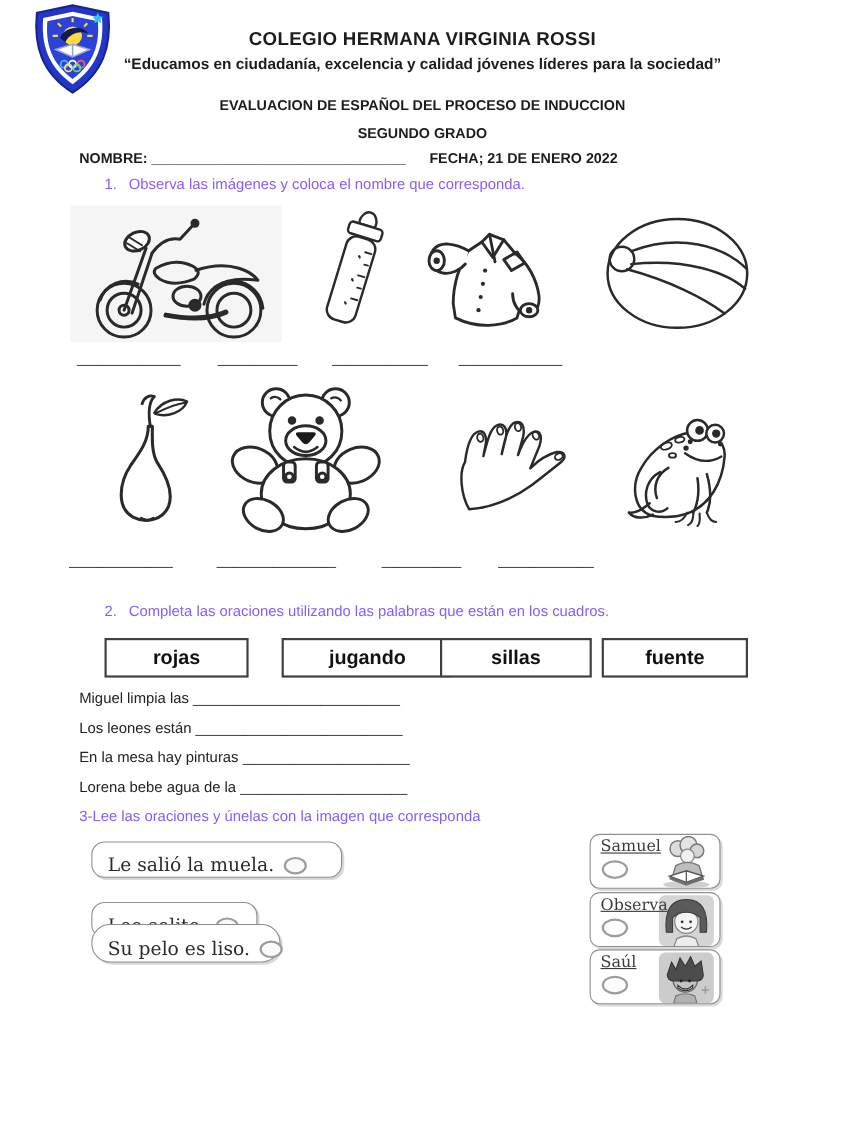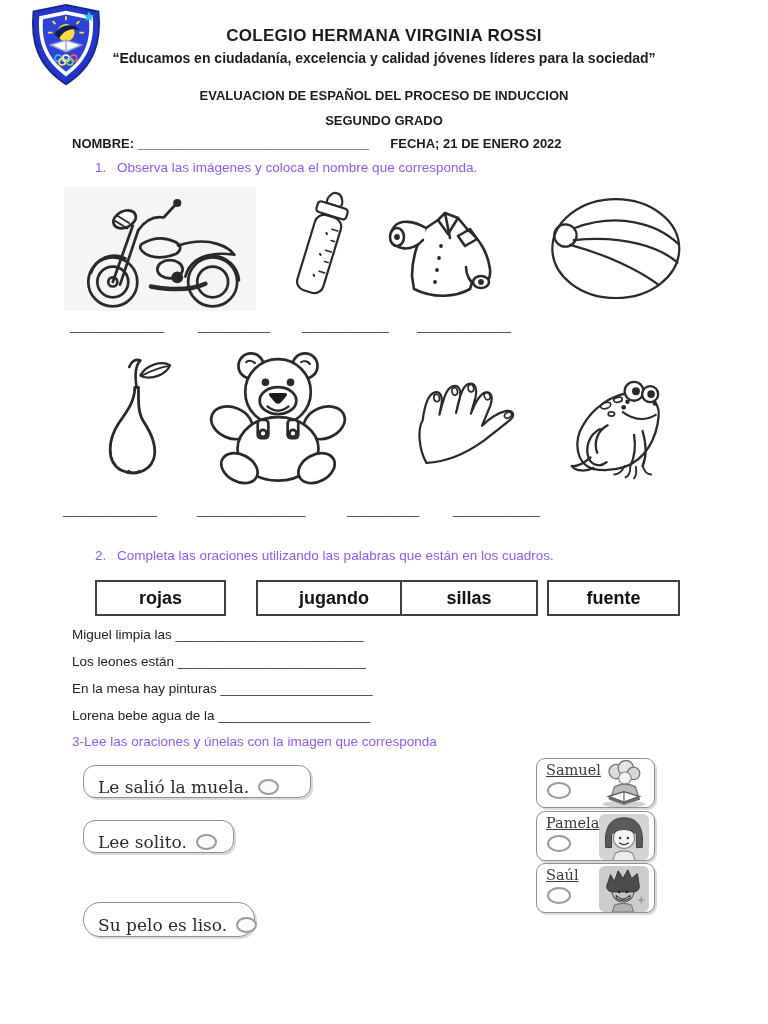--- a/index.html
+++ b/index.html
@@ -264,21 +264,21 @@
   <div class="abs instr" style="left:72px; top:734px;">3-Lee las oraciones y únelas con la imagen que corresponda</div>
 
   <div class="abs match-card" style="left:83px; top:765px; width:228px; height:33px;">
     <span>Le salió la muela.</span>
     <span class="dot"></span>
   </div>
   <div class="abs match-card" style="left:83px; top:820px; width:151px; height:33px;">
     <span>Lee solito.</span>
     <span class="dot"></span>
   </div>
-  <div class="abs match-card" style="left:83px; top:902px; width:172px; height:35px;border-radius:17px;">
+  <div class="abs match-card" style="left:83px; top:840px; width:172px; height:35px;border-radius:17px;">
     <span>Su pelo es liso.</span>
     <span class="dot"></span>
   </div>
 
   <div class="abs name-card" style="left:536px; top:758px;">
     <svg width="58" height="48" viewBox="0 0 58 50">
       <ellipse cx="30" cy="46" rx="22" ry="3.5" fill="#cfcfcf"></ellipse>
       <circle cx="22" cy="12" r="7.5" fill="#dcdcdc" stroke="#777" stroke-width="1.4"></circle>
       <circle cx="32" cy="8.5" r="8" fill="#e4e4e4" stroke="#777" stroke-width="1.4"></circle>
       <circle cx="40" cy="14" r="6.5" fill="#d6d6d6" stroke="#777" stroke-width="1.4"></circle>
@@ -295,21 +295,21 @@
   <div class="abs name-card" style="left:536px; top:811px;">
     <svg width="58" height="48" viewBox="0 0 58 50">
       <rect x="4" y="1" width="52" height="48" rx="6" fill="#d4d4d4"></rect>
       <circle cx="30" cy="26" r="11" fill="#f5f5f5" stroke="#888" stroke-width="1.2"></circle>
       <path d="M11,36 Q8,5 30,5 Q52,5 49,36 L43,36 L43,22 Q37,17 30,17 Q23,17 17,22 L17,36 Z" fill="#5a5a5a" stroke="#3c3c3c" stroke-width="1"></path>
       <circle cx="26" cy="26" r="1.3" fill="#333"></circle>
         <circle cx="34" cy="26" r="1.3" fill="#333"></circle>
       <path d="M25,31 q5,4 10,0" fill="none" stroke="#333" stroke-width="1.2"></path>
       <path d="M21,42 q9,-5 18,0 l3,8 h-24 Z" fill="#ececec" stroke="#888" stroke-width="1.2"></path>
     </svg>
-    <span class="nm">Pamela</span>
+    <span class="nm">Observa</span>
     <span class="dot"></span>
   </div>
 
   <div class="abs name-card" style="left:536px; top:863px;">
     <svg width="58" height="48" viewBox="0 0 58 50">
       <rect x="4" y="1" width="52" height="48" rx="6" fill="#cccccc"></rect>
       <circle cx="29" cy="27" r="11.5" fill="#c3c3c3" stroke="#666" stroke-width="1.2"></circle>
       <path d="M12,22 L16,10 L20,17 L24,6 L29,14 L34,5 L38,14 L44,9 L46,22 Q46,27 41,28 L17,28 Q12,27 12,22 Z" fill="#4c4c4c" stroke="#333" stroke-width="1"></path>
       <circle cx="25" cy="28" r="1.4" fill="#222"></circle>
         <circle cx="33" cy="28" r="1.4" fill="#222"></circle>

